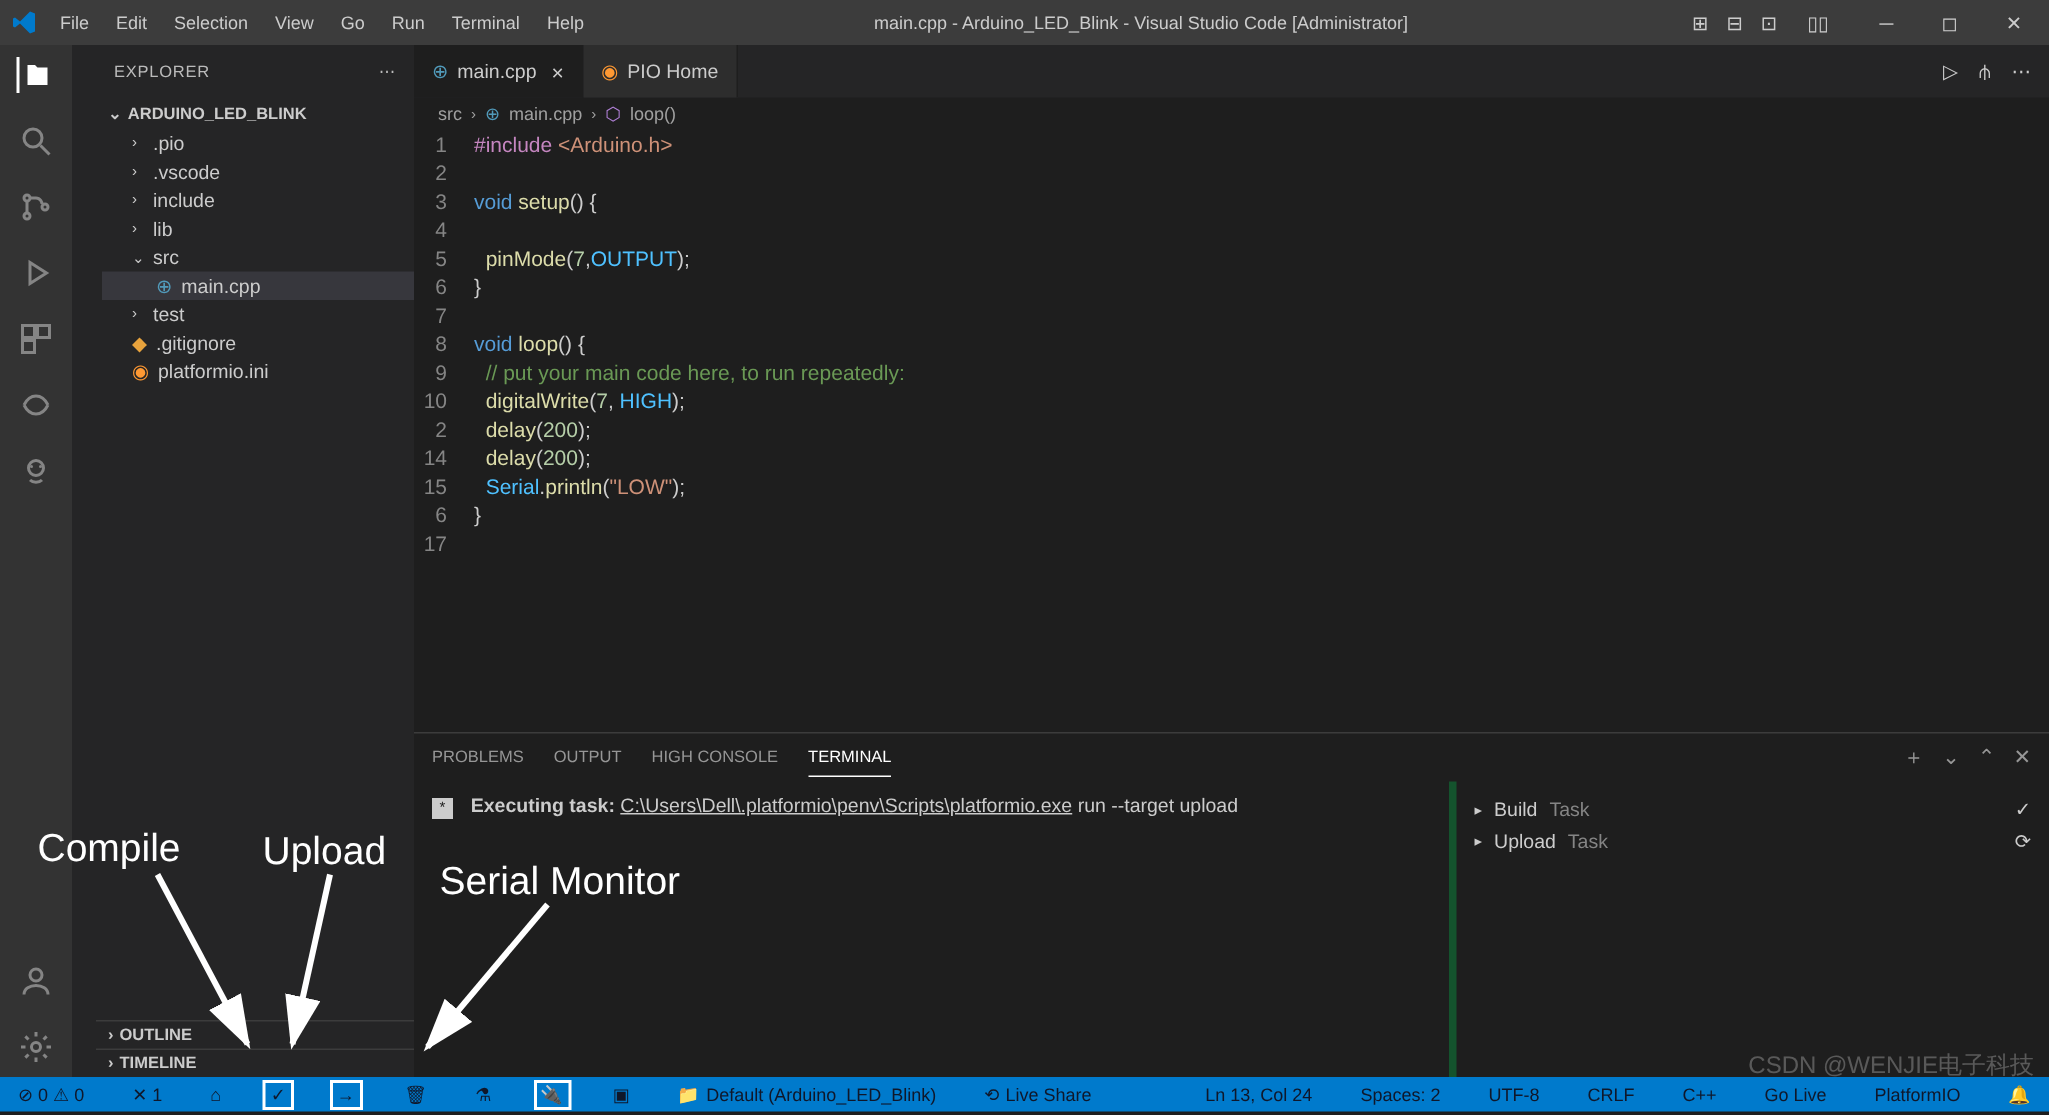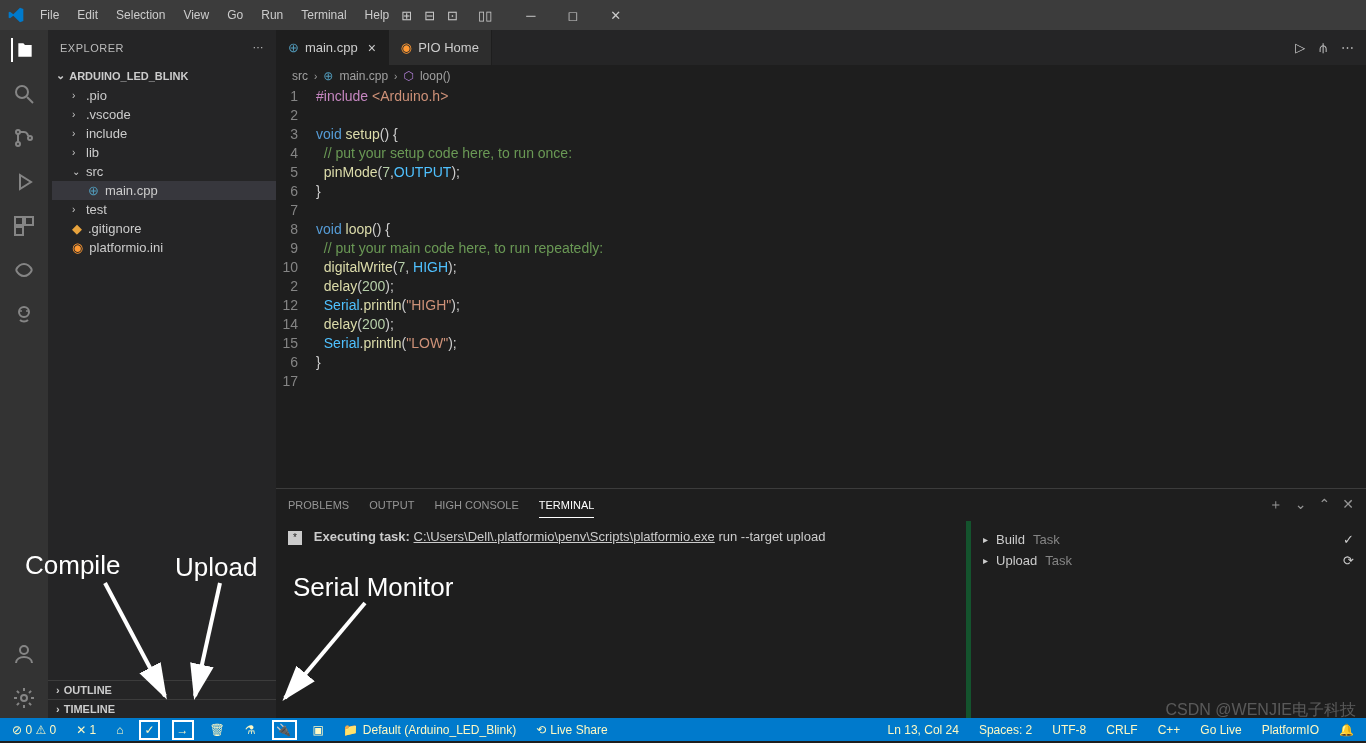--- a/index.html
+++ b/index.html
@@ -11,21 +11,21 @@
 .titlebar .title { flex: 1; text-align: center; font-size: 12px; color: #cccccc; }
 .titlebar .window-controls { display: flex; gap: 12px; align-items: center; }
 .titlebar .window-controls span { padding: 4px 10px; cursor: pointer; }
 .layout-icons { display: flex; gap: 4px; margin-right: 20px; }
 .layout-icons span { padding: 2px 4px; }
 .main-area { display: flex; height: 688px; }
 .activity-bar { width: 48px; background: #333333; display: flex; flex-direction: column; align-items: center; padding-top: 8px; gap: 20px; }
 .activity-bar .icon { width: 24px; height: 24px; cursor: pointer; color: #858585; display: flex; align-items: center; justify-content: center; }
 .activity-bar .icon.active { color: #ffffff; border-left: 2px solid #fff; margin-left: -2px; padding-left: 2px; }
 .activity-bar .spacer { flex: 1; }
-.sidebar { width: 228px; background: #252526; display: flex; flex-direction: column; }
+.sidebar { width: 228px; background: #252526; display: flex; flex-direction: column; padding-left: 16px; }
 .sidebar-header { height: 35px; display: flex; align-items: center; justify-content: space-between; padding: 0 12px; font-size: 11px; color: #bbbbbb; letter-spacing: 0.5px; }
 .folder-header { padding: 4px 8px; font-size: 11px; font-weight: bold; color: #cccccc; display: flex; align-items: center; gap: 4px; }
 .tree { flex: 1; padding-left: 4px; font-size: 13px; }
 .tree-item { padding: 2px 8px 2px 20px; cursor: pointer; display: flex; align-items: center; gap: 6px; white-space: nowrap; }
 .tree-item.selected { background: #37373d; }
 .tree-item .chevron { width: 8px; color: #cccccc; font-size: 10px; }
 .tree-item.nested { padding-left: 36px; }
 .section-header { padding: 3px 8px; font-size: 11px; font-weight: bold; border-top: 1px solid #3c3c3c; display: flex; align-items: center; gap: 4px; }
 .editor-area { flex: 1; display: flex; flex-direction: column; background: #1e1e1e; }
 .tabs-bar { height: 35px; background: #252526; display: flex; align-items: center; }
@@ -54,21 +54,21 @@
 .panel-tabs .panel-actions { margin-left: auto; display: flex; gap: 12px; font-size: 14px; }
 .panel-body { flex: 1; display: flex; }
 .terminal-output { flex: 1; padding: 8px 12px; font-family: Consolas, monospace; font-size: 13px; color: #cccccc; border-right: 5px solid #14532d; }
 .terminal-output .star { display: inline-block; width: 14px; height: 14px; background: #cccccc; color: #1e1e1e; text-align: center; line-height: 14px; font-size: 10px; margin-right: 4px; }
 .tasks-panel { width: 395px; padding: 8px 12px; font-size: 13px; }
 .task-row { display: flex; align-items: center; gap: 8px; padding: 3px 0; }
 .task-row .chev { font-size: 10px; }
 .task-row .label { color: #cccccc; }
 .task-row .sub { color: #858585; }
 .task-row .status { margin-left: auto; }
-.status-bar { height: 23px; background: #007acc; display: flex; align-items: center; color: #fef9c3; font-size: 12px; padding: 0 8px; gap: 12px; }
+.status-bar { height: 23px; background: #007acc; display: flex; align-items: center; color: #0f172a; font-size: 12px; padding: 0 8px; gap: 24px; }
 .status-bar .item { display: flex; align-items: center; gap: 4px; cursor: pointer; padding: 0 4px; }
 .status-bar .spacer { flex: 1; }
 .status-bar .boxed { border: 2px solid #fff; padding: 0 3px; height: 20px; display: flex; align-items: center; }
 .annotations { position: absolute; left: 20px; bottom: 30px; pointer-events: none; color: #ffffff; font-family: Arial, sans-serif; font-size: 26px; }
 .annotation { position: absolute; white-space: nowrap; }
 .arrow { position: absolute; }
 svg { display: block; }
 .cpp-icon { color: #519aba; }
 .pio-icon { color: #ff9933; }
 .watermark { position: absolute; right: 10px; bottom: 22px; color: rgba(200,200,200,0.35); font-size: 16px; }
@@ -83,20 +83,21 @@
   <div class="menu" id="menu-bar">
       <span>File</span>
       <span>Edit</span>
       <span>Selection</span>
       <span>View</span>
       <span>Go</span>
       <span>Run</span>
       <span>Terminal</span>
       <span>Help</span>
     </div>
+  <div class="title">main.cpp - Arduino_LED_Blink - Visual Studio Code [Administrator]</div>
   <div class="layout-icons">
     <span>⊞</span>
     <span>⊟</span>
     <span>⊡</span>
     <span style="margin-left:8px">▯▯</span>
   </div>
   <div class="window-controls">
     <span>─</span>
     <span>◻</span>
     <span>✕</span>
@@ -256,21 +257,20 @@
         <div class="code-line">
           <div class="line-number">2</div>
           <div class="code-content"></div>
         </div>
         <div class="code-line">
           <div class="line-number">3</div>
           <div class="code-content"><span class="kw">void</span> <span class="fn">setup</span>() {</div>
         </div>
         <div class="code-line">
           <div class="line-number">4</div>
-          <div class="code-content">  <span class="comment">// put your setup code here, to run once:</span></div>
         </div>
         <div class="code-line">
           <div class="line-number">5</div>
           <div class="code-content">  <span class="fn">pinMode</span>(<span class="num">7</span>,<span class="const">OUTPUT</span>);</div>
         </div>
         <div class="code-line">
           <div class="line-number">6</div>
           <div class="code-content">}</div>
         </div>
         <div class="code-line">
@@ -285,24 +285,20 @@
           <div class="line-number">9</div>
           <div class="code-content">  <span class="comment">// put your main code here, to run repeatedly:</span></div>
         </div>
         <div class="code-line">
           <div class="line-number">10</div>
           <div class="code-content">  <span class="fn">digitalWrite</span>(<span class="num">7</span>, <span class="const">HIGH</span>);</div>
         </div>
         <div class="code-line">
           <div class="line-number">2</div>
           <div class="code-content">  <span class="fn">delay</span>(<span class="num">200</span>);</div>
-        </div>
-        <div class="code-line">
-          <div class="line-number">12</div>
-          <div class="code-content">  <span class="const">Serial</span>.<span class="fn">println</span>(<span class="str">"HIGH"</span>);</div>
         </div>
         <div class="code-line">
           <div class="line-number">14</div>
           <div class="code-content">  <span class="fn">delay</span>(<span class="num">200</span>);</div>
         </div>
         <div class="code-line">
           <div class="line-number">15</div>
           <div class="code-content">  <span class="const">Serial</span>.<span class="fn">println</span>(<span class="str">"LOW"</span>);</div>
         </div>
         <div class="code-line">

